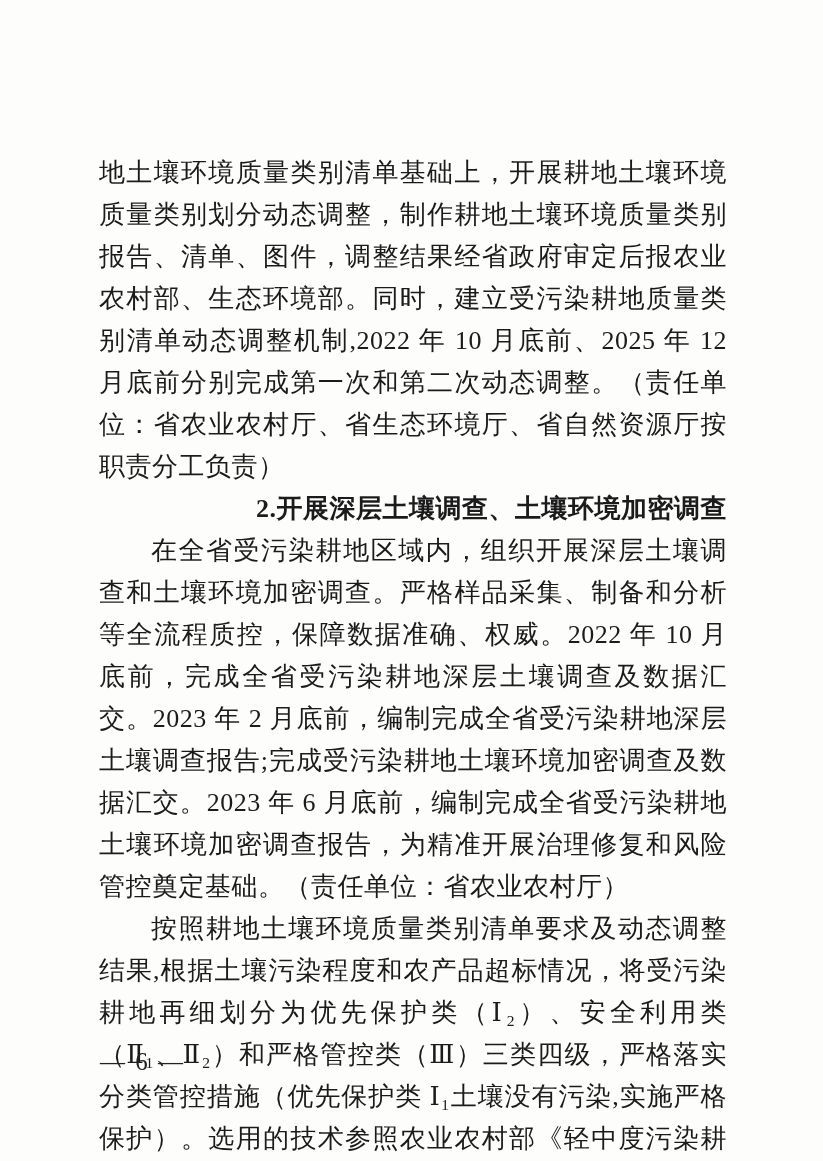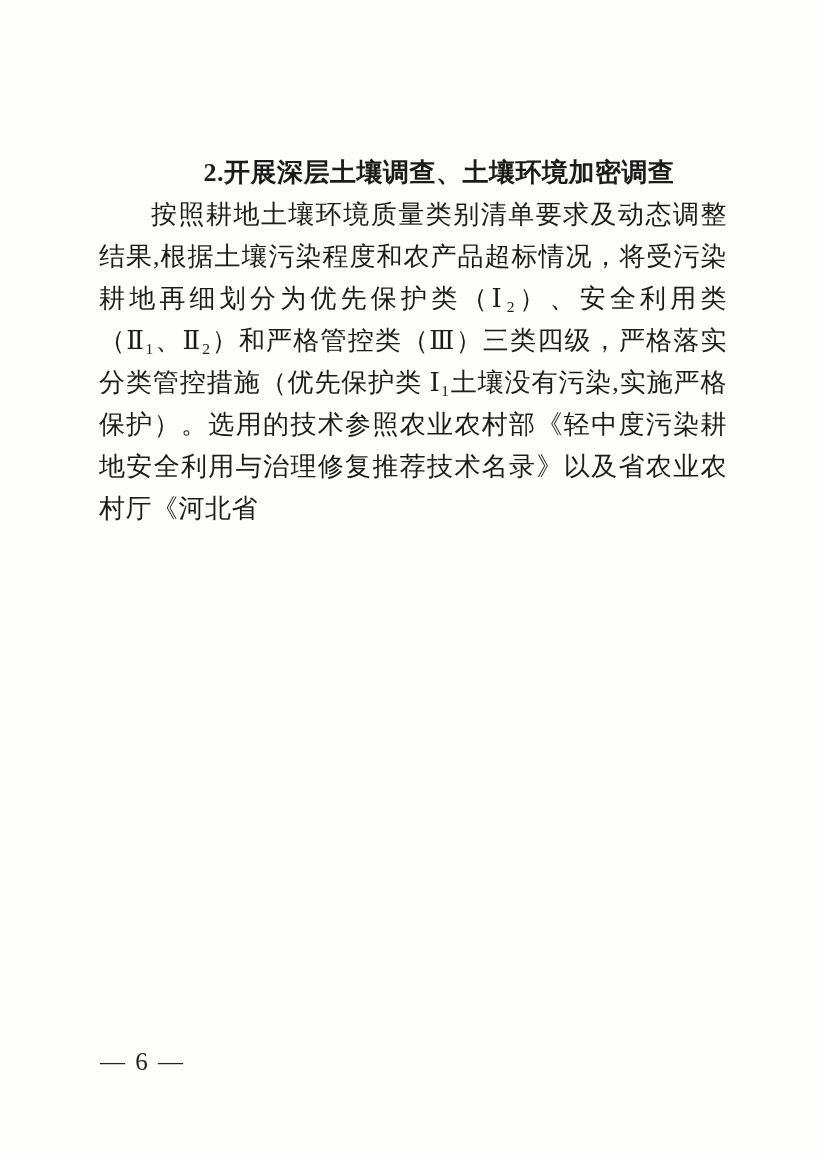--- a/index.html
+++ b/index.html
@@ -29,33 +29,35 @@
     line-height: 42px;
     text-align: justify;
     text-justify: inter-ideograph;
     letter-spacing: 0.5px;
   }
   .content p.indent {
     text-indent: 2em;
   }
   .content p.heading {
     font-weight: bold;
-    text-align: center;
+    text-align: right;
   }
   .page-number {
     position: absolute;
     left: 100px;
     top: 1048px;
     font-size: 25px;
     letter-spacing: 2px;
     color: #222;
   }
 </style>
 </head>
 <body>
 
 <div class="page">
   <div class="content">
+    <p>地土壤环境质量类别清单基础上，开展耕地土壤环境质量类别划分动态调整，制作耕地土壤环境质量类别报告、清单、图件，调整结果经省政府审定后报农业农村部、生态环境部。同时，建立受污染耕地质量类别清单动态调整机制,2022 年 10 月底前、2025 年 12 月底前分别完成第一次和第二次动态调整。（责任单位：省农业农村厅、省生态环境厅、省自然资源厅按职责分工负责）</p>
     <p class="indent heading">2.开展深层土壤调查、土壤环境加密调查</p>
+    <p class="indent">在全省受污染耕地区域内，组织开展深层土壤调查和土壤环境加密调查。严格样品采集、制备和分析等全流程质控，保障数据准确、权威。2022 年 10 月底前，完成全省受污染耕地深层土壤调查及数据汇交。2023 年 2 月底前，编制完成全省受污染耕地深层土壤调查报告;完成受污染耕地土壤环境加密调查及数据汇交。2023 年 6 月底前，编制完成全省受污染耕地土壤环境加密调查报告，为精准开展治理修复和风险管控奠定基础。（责任单位：省农业农村厅）</p>
     <p class="indent">按照耕地土壤环境质量类别清单要求及动态调整结果,根据土壤污染程度和农产品超标情况，将受污染耕地再细划分为优先保护类（Ⅰ₂）、安全利用类（Ⅱ₁、Ⅱ₂）和严格管控类（Ⅲ）三类四级，严格落实分类管控措施（优先保护类 Ⅰ₁土壤没有污染,实施严格保护）。选用的技术参照农业农村部《轻中度污染耕地安全利用与治理修复推荐技术名录》以及省农业农村厅《河北省</p>
   </div>
   <div class="page-number">— 6 —</div>
 </div>
 
 </body></html>

